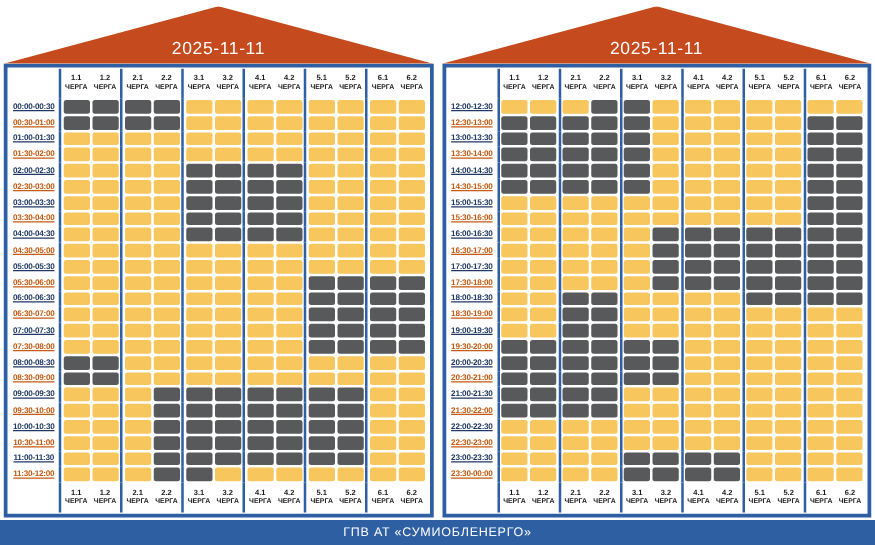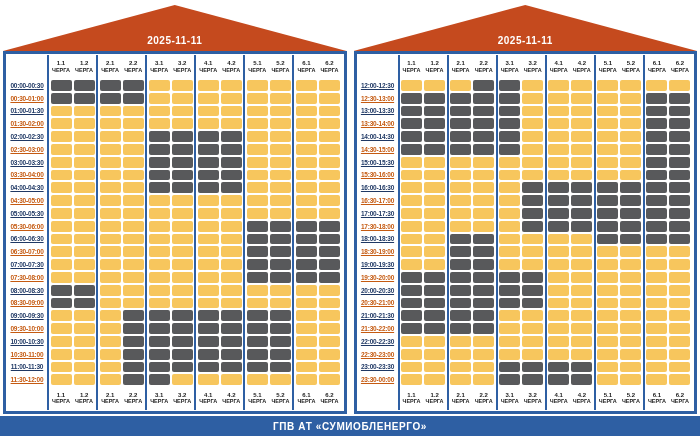--- a/index.html
+++ b/index.html
@@ -4,42 +4,42 @@
 <style>
   * { box-sizing: border-box; margin: 0; padding: 0; }
   html, body { width: 700px; height: 436px; background: #ffffff; overflow: hidden;
     font-family: "Liberation Sans", sans-serif; }
   .page { width: 700px; height: 436px; display: flex; flex-direction: column; }
   .panels { flex: 1; display: flex; gap: 7px; padding: 5px 3px 2px 3px; min-height: 0; }
   .panel { flex: 1; display: flex; flex-direction: column; min-width: 0; }
   .roof { height: 46px; flex: 0 0 46px; background: var(--roof, #c54a1e);
     clip-path: polygon(50% 0%, 100% 100%, 0% 100%);
     display: flex; align-items: flex-end; justify-content: center; padding-bottom: 5px; }
-  .roof .date { color: var(--date-text, #fff); font-weight: bold; font-size: 10px; letter-spacing: 0.5px; }
+  .roof .date { color: var(--date-text, #fff); font-weight: normal; font-size: 14px; letter-spacing: 0.5px; }
   .table { flex: 1; border: 3px solid var(--blue, #2e5fa3); background: #fff;
     display: flex; flex-direction: column; padding: 1px 2px 1px 1px; min-height: 0; }
   .row { display: flex; min-height: 0; }
   .hrow { flex: 0 0 24px; }
   .drow { flex: 1; }
   .time { width: 40px; flex: 0 0 40px; display: flex; align-items: center; justify-content: center;
     font-size: 6.5px; font-weight: bold; text-decoration: underline; letter-spacing: -0.2px; white-space: nowrap; }
   .time.hour { color: var(--time-hour, #1f3864); }
   .time.half { color: var(--time-half, #c55a11); }
   .groups { flex: 1; display: flex; min-width: 0; }
   .group { flex: 1; display: flex; border-left: 2px solid var(--blue, #2e5fa3); padding: 0 0.5px; min-width: 0; }
   .cell { flex: 1; margin: 1px; border-radius: 2px; }
   .cell.on  { background: var(--cell-on, #f7c65d); }
   .cell.off { background: var(--cell-off, #58595b); }
   .hcell { flex: 1; display: flex; flex-direction: column; align-items: center; justify-content: center;
     line-height: 1.15; }
   .qnum { font-size: 6px; font-weight: bold; color: var(--header-text, #1a1a1a); }
   .qsub { font-size: 5.5px; font-weight: bold; color: var(--header-text, #1a1a1a); }
   .footer-bar { flex: 0 0 20px; height: 20px; background: var(--blue, #2e5fa3);
     display: flex; align-items: center; justify-content: center; }
-  .footer-bar span { color: #fff; font-weight: bold; font-size: 10px; letter-spacing: 0.6px; }
+  .footer-bar span { color: #fff; font-weight: normal; font-size: 10px; letter-spacing: 0.6px; }
 </style>
 </head>
 <body>
 
 <div class="page">
   <div class="panels">
 
     <section class="panel">
       <div class="roof">
         <span class="date">2025-11-11</span>

